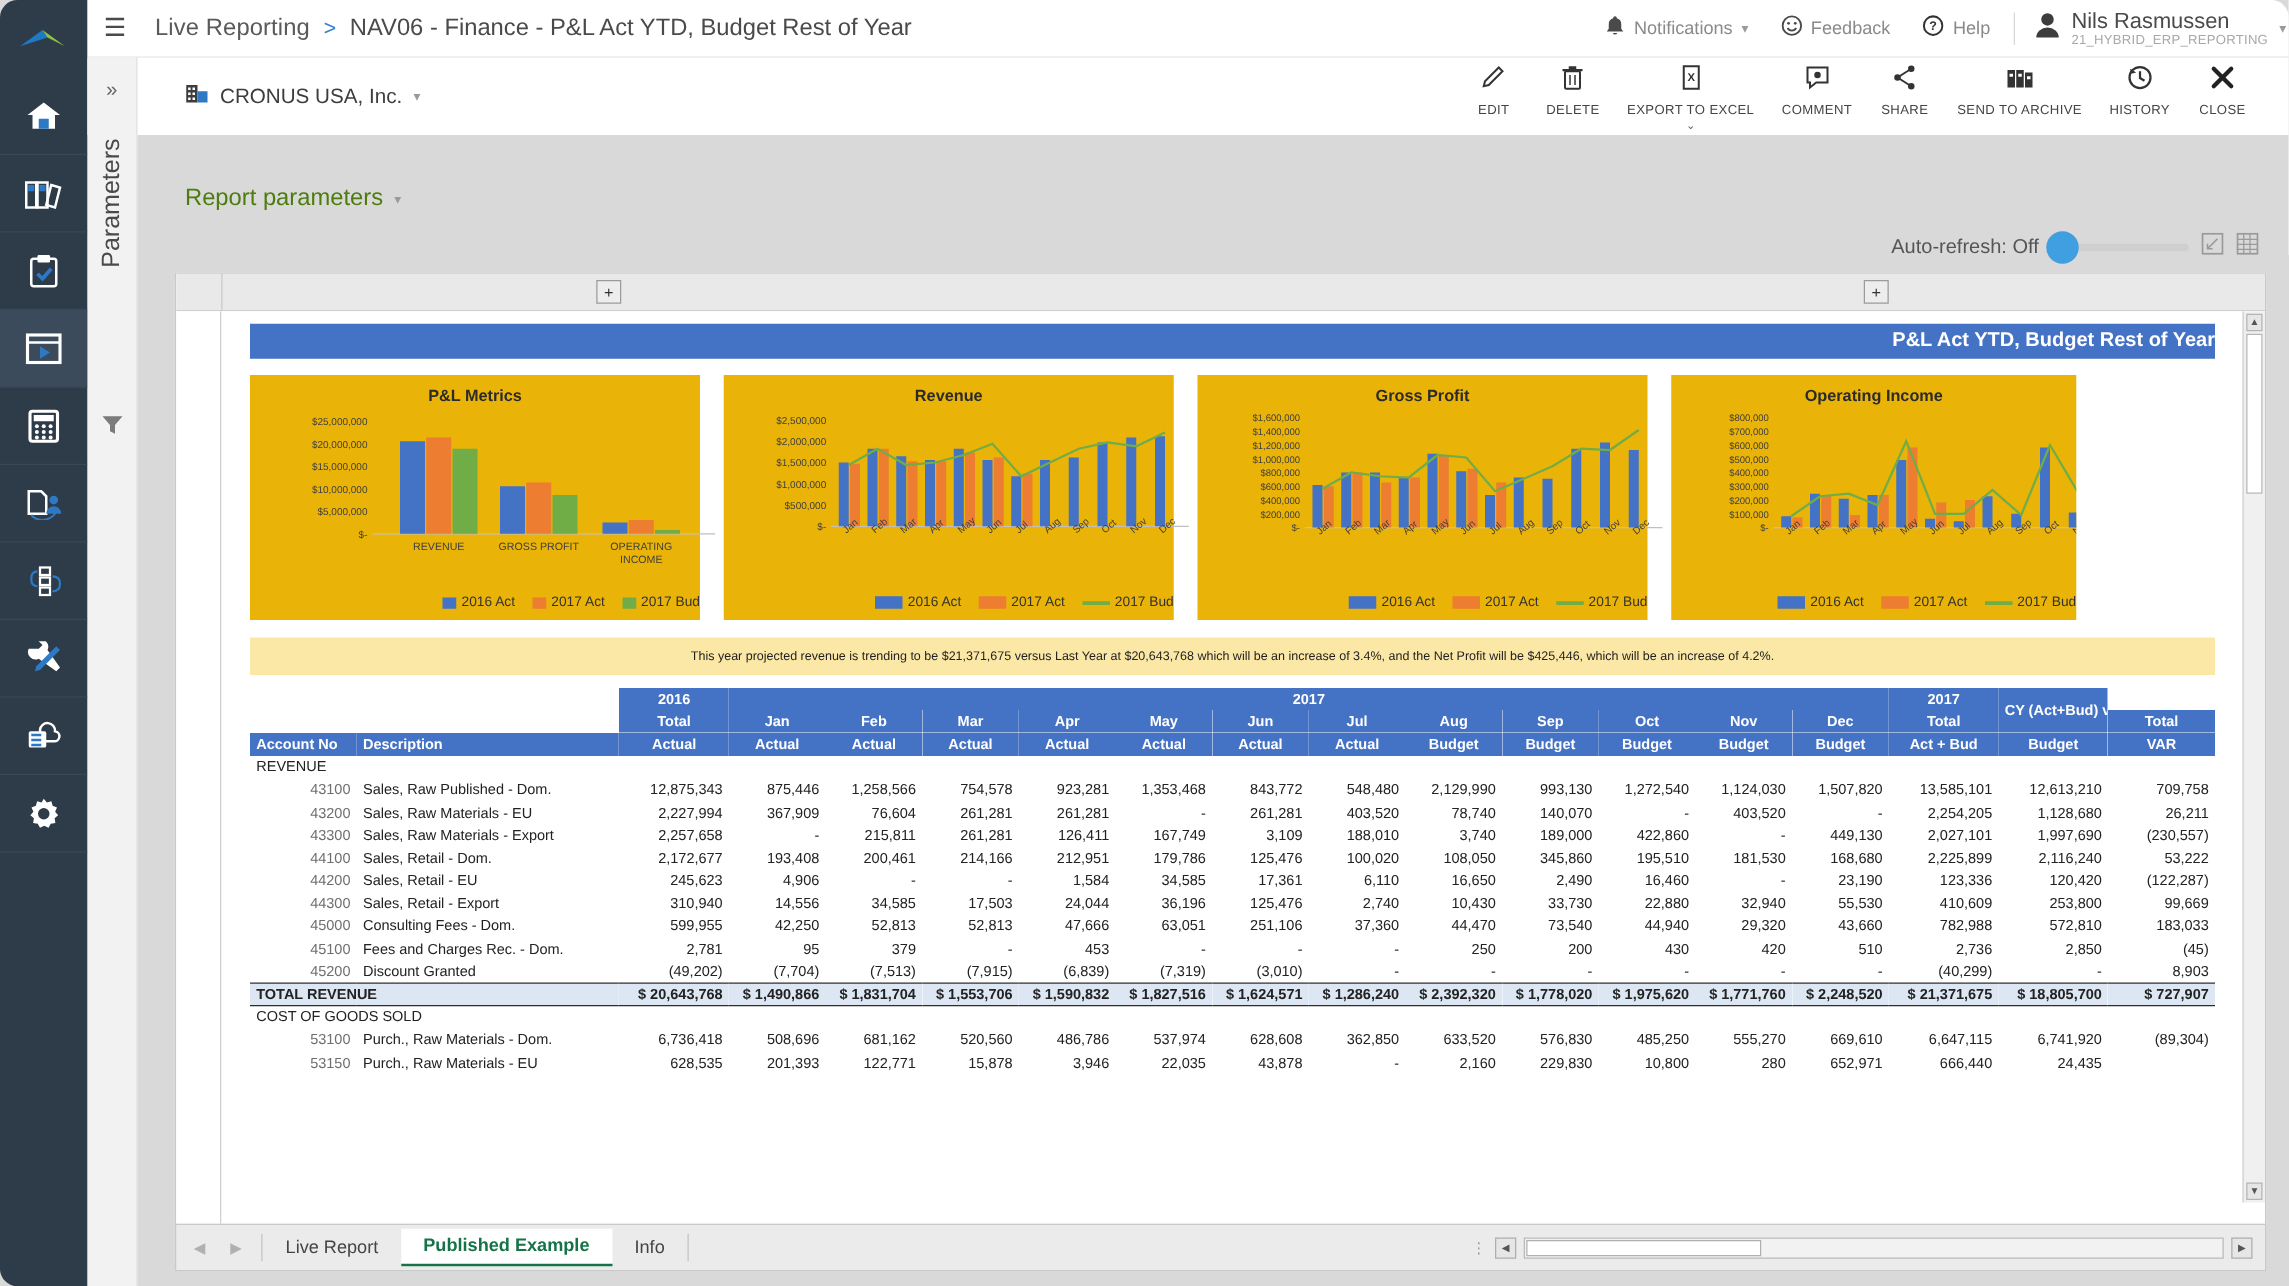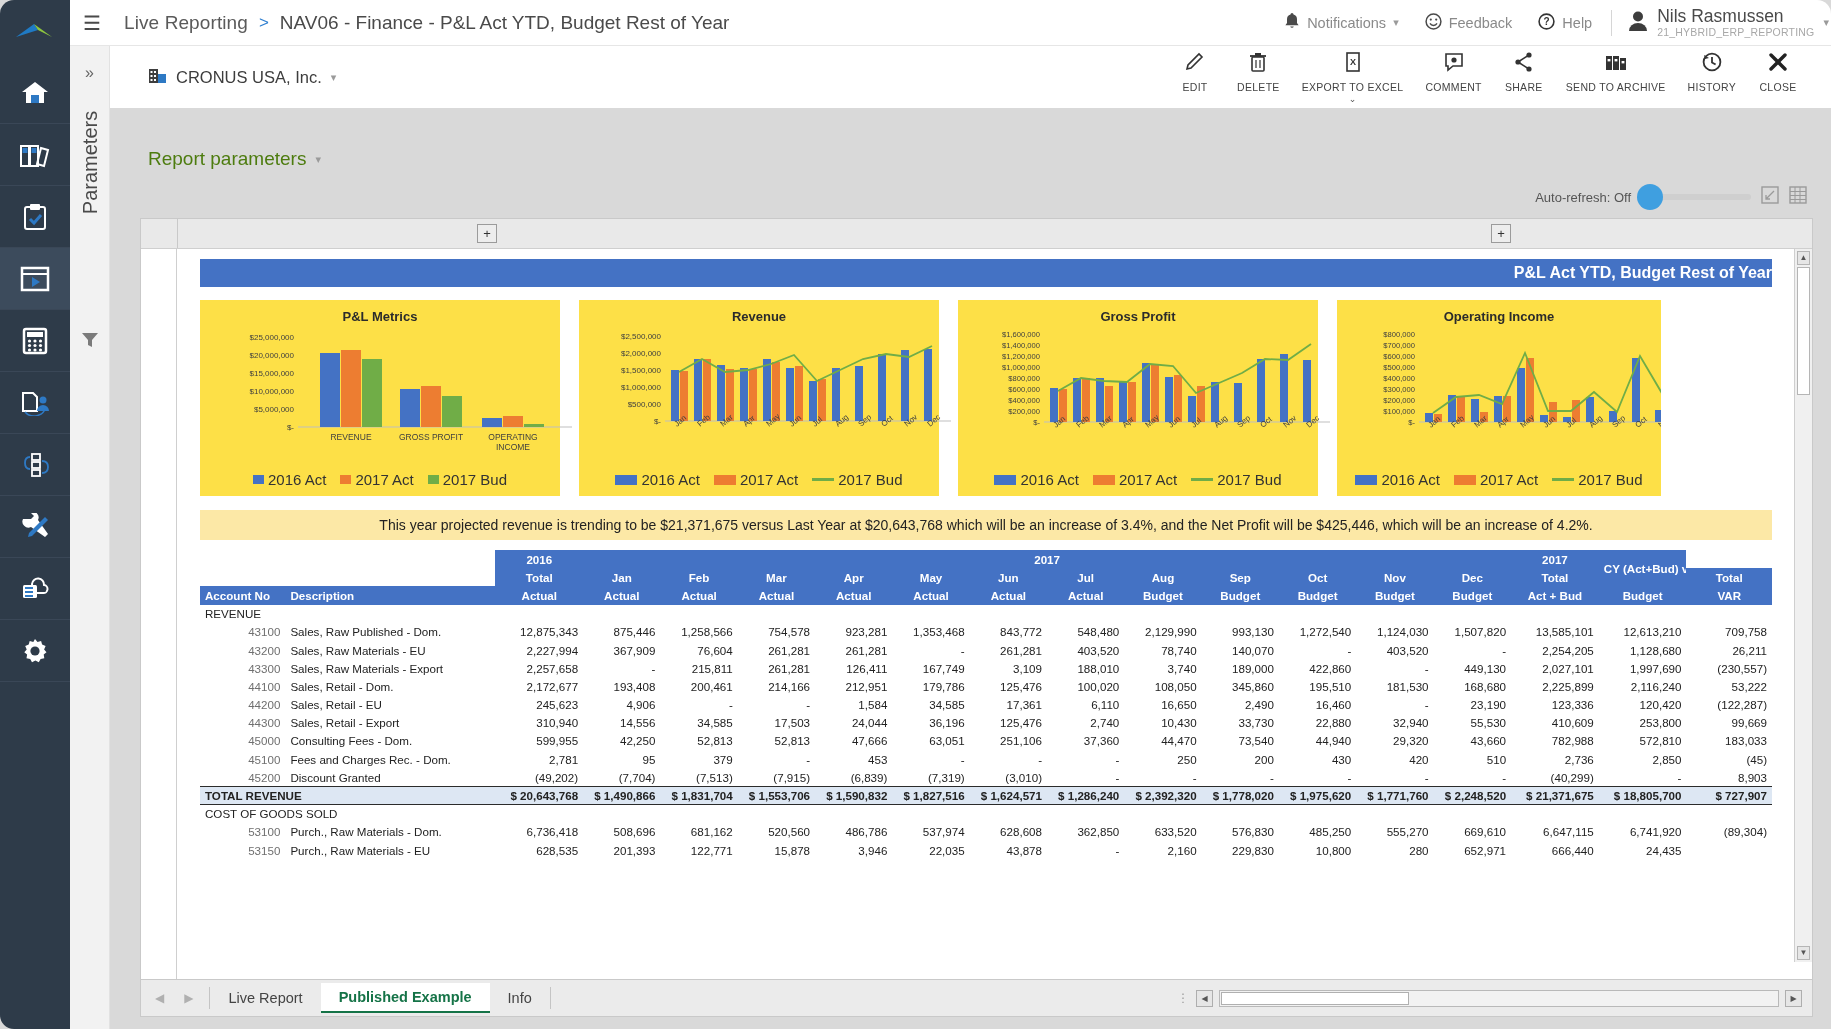--- a/index.html
+++ b/index.html
@@ -57,21 +57,21 @@
              transform-origin:center; white-space:nowrap; font-size:20px; color:#4a4a4a; }
   .pr-ico { position:absolute; left:50%; transform:translateX(-50%); color:#777; }
 
   
   .rparams { position:absolute; left:148px; top:148px; display:flex; align-items:center; gap:9px;
              cursor:pointer; }
   .rparams .t { font-size:19px; color:#4d7c0f; }
 
   
   .autorow { position:absolute; right:24px; top:186px; display:flex; align-items:center; gap:10px; }
-  .auto-lbl { font-size:13px; color:#555; }
+  .auto-lbl { font-size:16px; color:#555; }
   .toggle { position:relative; width:110px; height:6px; background:#cfcfcf; border-radius:3px; }
   .knob { position:absolute; left:-4px; top:-10px; width:26px; height:26px; border-radius:50%;
           background:#3f9fe0; cursor:pointer; }
   .mini-ico { color:#9a9a9a; cursor:pointer; }
 
   
   .canvas { position:absolute; left:140px; top:218px; width:1673px; height:762px;
             background:#fff; border:1px solid #c9c9c9; overflow:hidden; }
   .sheetbar { height:30px; background:#e9e9e9; border-bottom:1px solid #cfcfcf; position:relative; }
   .sheetbar .cell-div { position:absolute; left:36px; top:0; bottom:0; width:1px; background:#c9c9c9; }
@@ -89,34 +89,34 @@
               display:flex; align-items:center; justify-content:flex-end;
               font-size:16px; font-weight:bold; }
   .periodrow { margin:8px 22px 0 22px; display:flex; align-items:center; font-size:12.5px; position:relative; }
   .period-lbl { font-weight:bold; color:#222; width:118px; }
   .period-val { color:#333; }
   .corner-tri { position:absolute; right:0; top:4px; width:0; height:0;
                 border-left:30px solid transparent; border-bottom:14px solid #4472c4; }
 
   
   .charts { margin:13px 22px 0 22px; display:flex; gap:19px; }
-  .chartbox { background:#fde047; width:360px; height:196px; position:relative; flex:0 0 auto; }
+  .chartbox { background:#eab308; width:360px; height:196px; position:relative; flex:0 0 auto; }
   .chartbox.clip { width:324px; overflow:hidden; }
   .ch-title { text-align:center; font-size:13px; font-weight:bold; color:#2b2b2b; padding-top:9px; }
   .plot { position:absolute; left:0; right:0; top:28px; bottom:34px;padding-left:20px; }
   .ch-legend { position:absolute; left:0; right:0; bottom:8px; display:flex;
-               justify-content:center; gap:14px; font-size:15px; color:#333; }
+               justify-content:flex-end; gap:14px; font-size:11px; color:#333; }
   .lg { display:flex; align-items:center; gap:4px; }
   .sw { width:11px; height:9px; }
   .swline { width:22px; height:3px; }
 
   
   .banner { margin:14px 22px 0 22px; height:30px; background:#fce8a6;
             display:flex; align-items:center; justify-content:center;
-            font-size:14px; color:#222; }
+            font-size:10px; color:#222; }
 
   
   .tblwrap { margin:10px 22px 0 22px; }
   table.fin { border-collapse:collapse; font-size:11.6px; color:#222; width:100%; table-layout:fixed; }
   table.fin th, table.fin td { padding:0 5px; height:18.2px; white-space:nowrap; overflow:hidden; }
   .hd { background:#4472c4; color:#fff; font-weight:bold; text-align:center; }
   .hd.left { text-align:left; }
   .hd.plain { background:#fff; }
   .acct { color:#6f6f6f; text-align:right; padding-right:11px; }
   .desc { text-align:left; }

